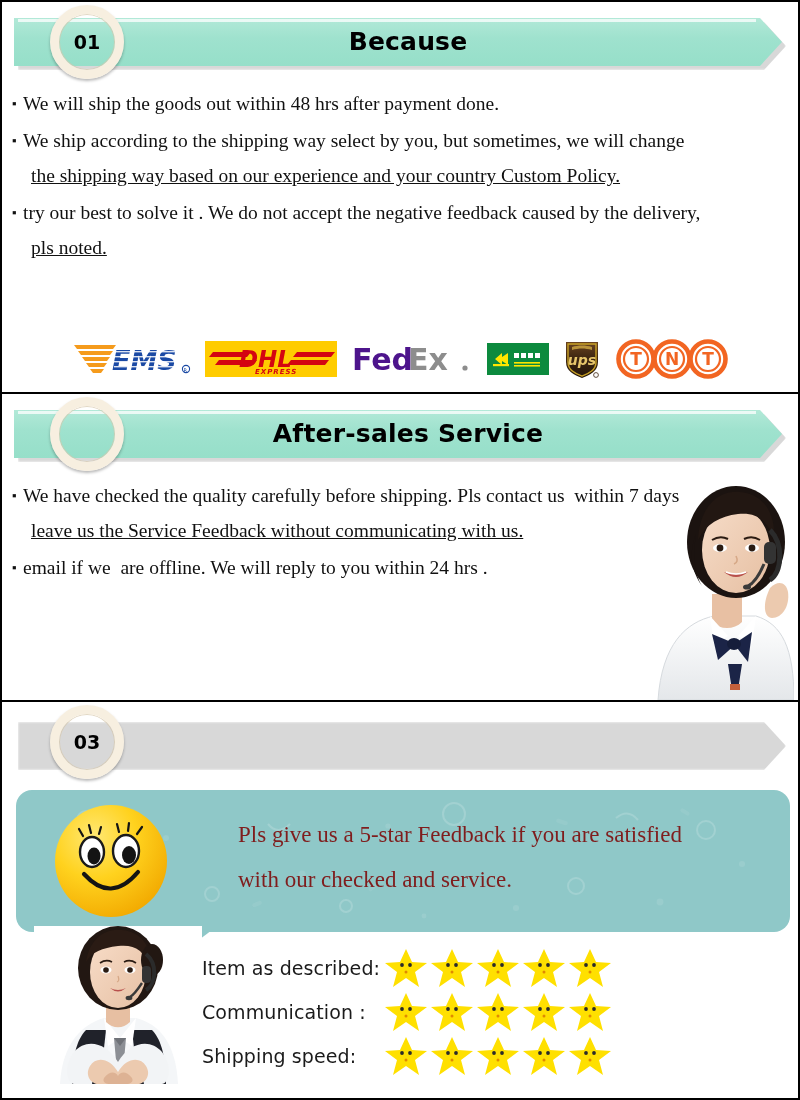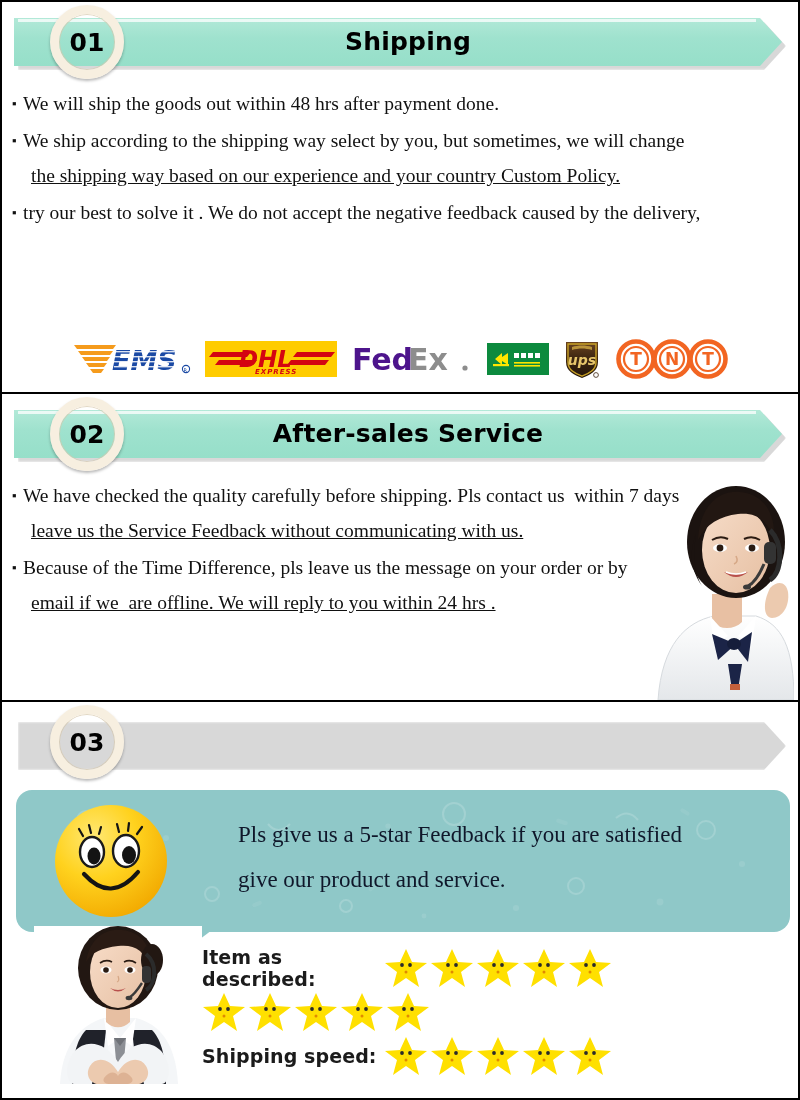--- a/index.html
+++ b/index.html
@@ -106,21 +106,21 @@
     position: absolute;
     left: 40px;
     top: -9px;
     width: 74px;
     height: 74px;
     display: flex;
     align-items: center;
     justify-content: center;
     font-family: "DejaVu Sans", sans-serif;
     font-weight: bold;
-    font-size: 25px;
+    font-size: 19px;
     color: #000;
     z-index: 4;
   }
 
   
   .body-text {
     padding: 10px 14px 0 10px;
     position: relative;
     z-index: 2;
   }
@@ -192,21 +192,21 @@
     border-right: 58px solid transparent;
     z-index: 1;
   }
   .bubble-text {
     position: absolute;
     left: 222px;
     top: 22px;
     right: 10px;
     font-size: 23px;
     line-height: 45px;
-    color: #0f172a;
+    color: #7f1d1d;
   }
   .confetti { position: absolute; inset: 0; opacity: .45; }
 
   .smiley {
     position: absolute;
     left: 42px;
     top: 16px;
     width: 118px;
     height: 118px;
     z-index: 2;
@@ -231,36 +231,35 @@
     display: flex;
     align-items: center;
     height: 44px;
   }
   .rating-label {
     width: 182px;
     font-family: "DejaVu Sans", sans-serif;
     font-size: 19px;
     color: #1b1b1b;
     letter-spacing: .1px;
-    font-weight: bold;
   }
   .rating-stars { display: flex; align-items: center; gap: 2px; }
 </style>
 </head>
 <body>
 
 <div class="page">
 
   <div class="section" id="section-shipping">
 
     <div class="banner-wrap">
       <div class="banner-shadow"></div>
       <div class="banner">
         <div class="banner-top-hl"></div>
-        <div class="banner-title">Shipping</div>
+        <div class="banner-title">Because</div>
       </div>
       <div class="badge-ring"></div>
       <div class="badge-num">01</div>
     </div>
 
     <div class="body-text">
       <div class="bullet">
         <span class="bullet-mark">▪</span>
         <span class="bullet-body">
           <div class="bullet-line">We will ship the goods out within 48 hrs after payment done.</div>
@@ -270,20 +269,21 @@
         <span class="bullet-mark">▪</span>
         <span class="bullet-body">
           <div class="bullet-line">We ship according to the shipping way select by you, but sometimes, we will change</div>
           <div class="bullet-line">the shipping way based on our experience and your country Custom Policy.</div>
         </span>
       </div>
       <div class="bullet">
         <span class="bullet-mark">▪</span>
         <span class="bullet-body">
           <div class="bullet-line">try our best to solve it . We do not accept the negative feedback caused by the delivery,</div>
+          <div class="bullet-line">pls noted.</div>
         </span>
       </div>
     </div>
 
     <div class="carriers">
 
       <svg class="logo" width="120" height="40" viewBox="0 0 120 40">
         <g fill="#f59b1c">
           <polygon points="2,6 44,6 41,10 5,10"></polygon>
           <polygon points="6,12 41,12 38,16 9,16"></polygon>
@@ -378,21 +378,20 @@
 
   <div class="section" id="section-aftersales">
 
     <div class="banner-wrap">
       <div class="banner-shadow"></div>
       <div class="banner">
         <div class="banner-top-hl"></div>
         <div class="banner-title">After-sales Service</div>
       </div>
       <div class="badge-ring"></div>
-      <div class="badge-num">02</div>
     </div>
 
     <div class="agent-photo">
       <svg width="142" height="232" viewBox="0 0 142 232">
         <defs>
           <linearGradient id="skin2" x1="0" y1="0" x2="1" y2="1">
             <stop offset="0%" stop-color="#f6dcc8"></stop>
               <stop offset="100%" stop-color="#e6bfa2"></stop>
           </linearGradient>
           <linearGradient id="shirt2" x1="0" y1="0" x2="0" y2="1">
@@ -447,21 +446,20 @@
       <div class="bullet">
         <span class="bullet-mark">▪</span>
         <span class="bullet-body">
           <div class="bullet-line">We have checked the quality carefully before shipping. Pls contact us  within 7 days</div>
           <div class="bullet-line">leave us the Service Feedback without communicating with us.</div>
         </span>
       </div>
       <div class="bullet">
         <span class="bullet-mark">▪</span>
         <span class="bullet-body">
-          <div class="bullet-line">Because of the Time Difference, pls leave us the message on your order or by</div>
           <div class="bullet-line">email if we  are offline. We will reply to you within 24 hrs .</div>
         </span>
       </div>
     </div>
   </div>
 
   <div class="section" id="section-feedback">
 
     <div class="banner-wrap">
       <div class="banner-shadow"></div>
@@ -498,21 +496,21 @@
           </g>
           <g fill="#9fcfcf">
             <rect x="236" y="112" width="10" height="4" rx="2" transform="rotate(-22 241 114)"></rect>
             <rect x="540" y="30" width="12" height="4" rx="2" transform="rotate(18 546 32)"></rect>
             <rect x="352" y="96" width="9" height="4" rx="2" transform="rotate(-40 356 98)"></rect>
             <rect x="664" y="20" width="10" height="4" rx="2" transform="rotate(32 669 22)"></rect>
           </g>
         </svg>
         <div class="bubble-text">
           <div>Pls give us a 5-star Feedback if you are satisfied</div>
-          <div>give our product and service.</div>
+          <div>with our checked and service.</div>
         </div>
       </div>
 
       <svg class="smiley" width="118" height="118" viewBox="0 0 118 118">
         <defs>
           <radialGradient id="smg" cx="35%" cy="28%" r="78%">
             <stop offset="0%" stop-color="#ffe873"></stop>
             <stop offset="48%" stop-color="#ffd21e"></stop>
             <stop offset="100%" stop-color="#f2a900"></stop>
           </radialGradient>
@@ -613,20 +611,21 @@
             <svg width="44" height="42" viewBox="0 0 44 42">
                 <polygon points="22,2 28,15 43,16 31,25 35,40 22,31 9,40 13,25 1,16 16,15" fill="#ffe000"></polygon>
                 <circle cx="18" cy="18" r="1.9" fill="#2a2a2a"></circle>
                 <circle cx="26" cy="18" r="1.9" fill="#2a2a2a"></circle>
                 <circle cx="22" cy="25" r="1.5" fill="#e08a00"></circle>
               </svg>
           </div>
         </div>
 
         <div class="rating-row">
+          <div class="rating-label">Communication :</div>
           <div class="rating-stars">
             <svg width="44" height="42" viewBox="0 0 44 42">
                 <polygon points="22,2 28,15 43,16 31,25 35,40 22,31 9,40 13,25 1,16 16,15" fill="#ffe000"></polygon>
                 <circle cx="18" cy="18" r="1.9" fill="#2a2a2a"></circle>
                 <circle cx="26" cy="18" r="1.9" fill="#2a2a2a"></circle>
                 <circle cx="22" cy="25" r="1.5" fill="#e08a00"></circle>
               </svg>
             <svg width="44" height="42" viewBox="0 0 44 42">
                 <polygon points="22,2 28,15 43,16 31,25 35,40 22,31 9,40 13,25 1,16 16,15" fill="#ffe000"></polygon>
                 <circle cx="18" cy="18" r="1.9" fill="#2a2a2a"></circle>

